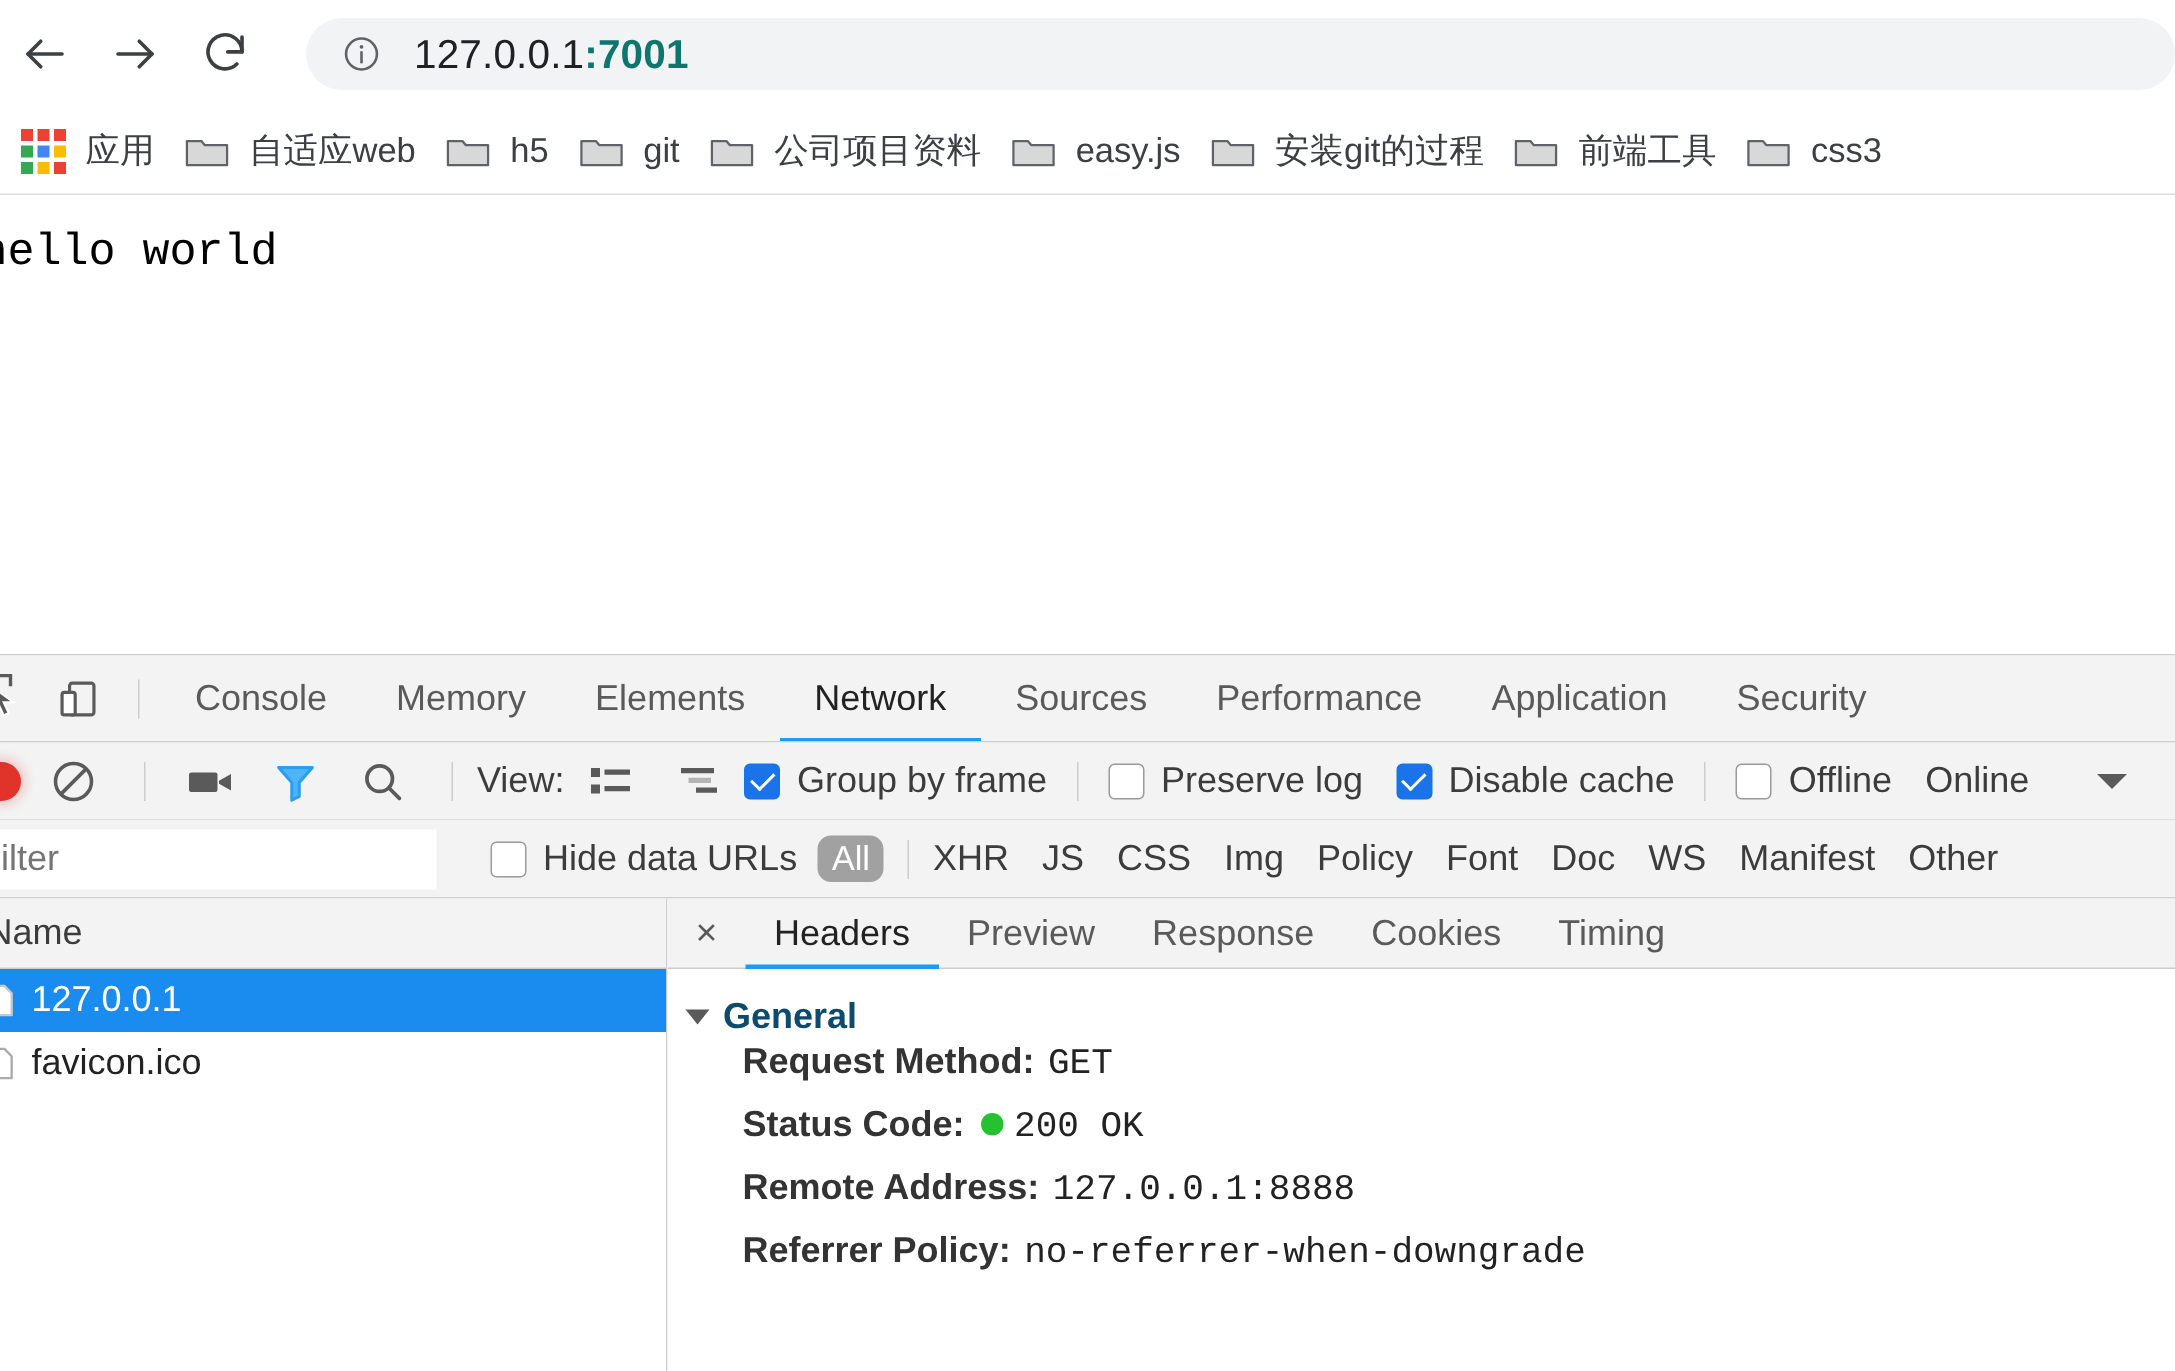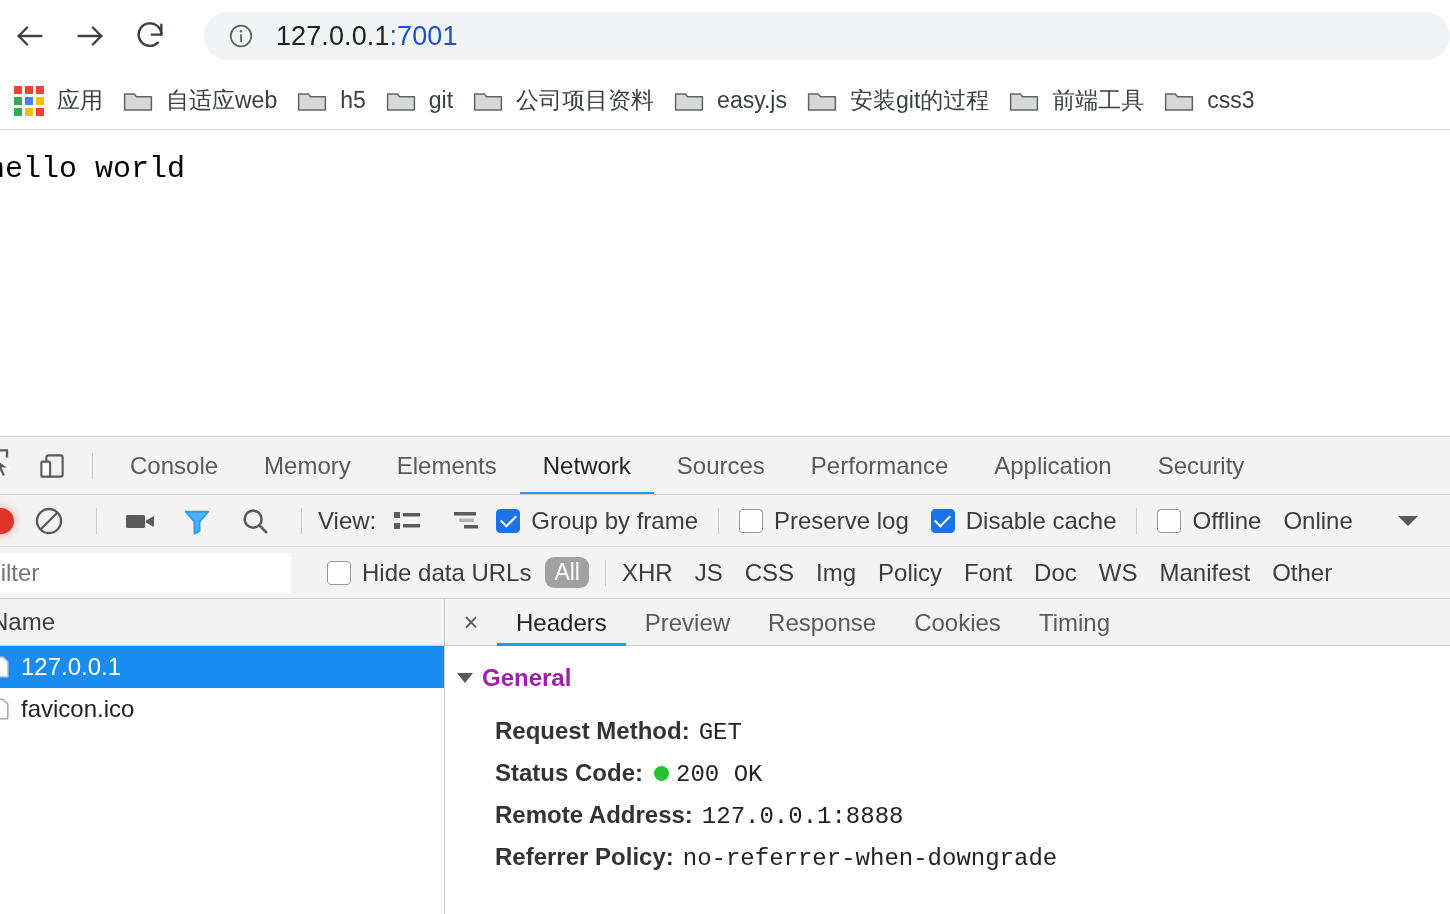--- a/index.html
+++ b/index.html
@@ -38,21 +38,21 @@
     margin-right: 0;
   }
   #info-icon { width: 26px; height: 26px; flex: none; color: #5f6368; }
   #url-text {
     margin-left: 22px;
     font-size: 27px;
     color: #202124;
     letter-spacing: 0.1px;
     white-space: nowrap;
   }
-  #url-text .port { color: #1d4ed8; }
+  #url-text .port { color: #0f766e; font-weight: bold; }
 
   
   #bookmarks-bar {
     height: 58px;
     background: #ffffff;
     display: flex;
     align-items: center;
     overflow: hidden;
     white-space: nowrap;
     border-bottom: 1px solid #dadce0;
@@ -273,22 +273,22 @@
   }
   .sub-tab.active { color: #222; }
   .sub-tab.active::after {
     content:""; position:absolute; left:0; right:0; bottom:0;
     height:3px; background:#1a9cf0;
   }
 
   #headers-content { padding: 18px 0 0 12px; overflow: hidden; }
   #general-title {
     display: flex; align-items: center;
-    font-size: 24px; font-weight: bold; color: #a21caf;
-    margin-bottom: 25px;
+    font-size: 24px; font-weight: bold; color: #0c4a6e;
+    margin-bottom: 2px;
   }
   .tri {
     width: 0; height: 0;
     border-left: 8px solid transparent;
     border-right: 8px solid transparent;
     border-top: 10px solid #5a5a5a;
     margin-right: 9px;
     flex:none;
   }
   .hdr-row {

